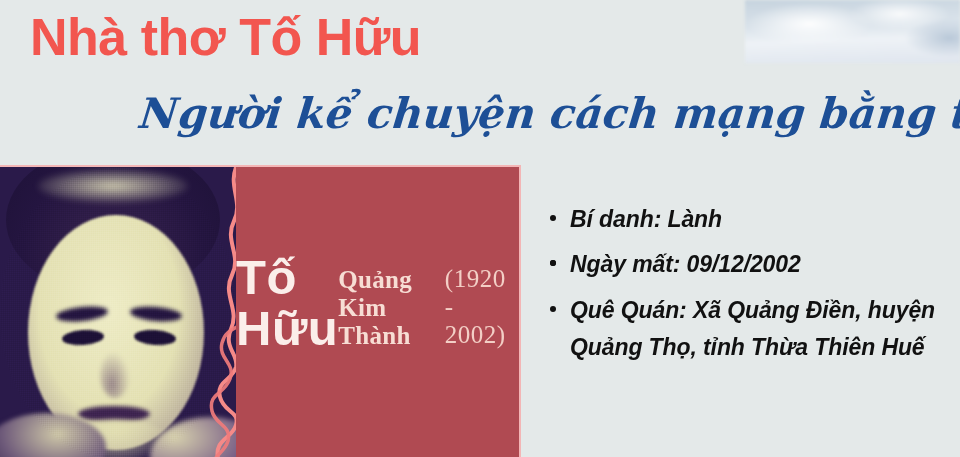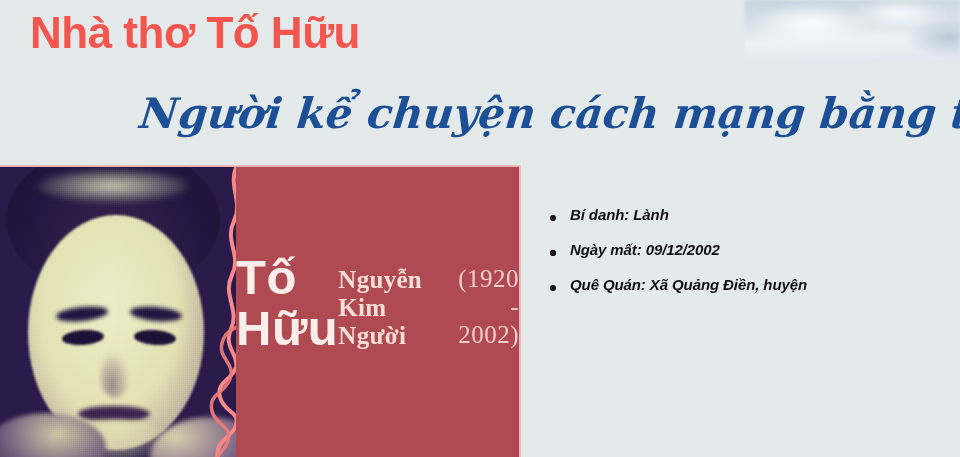--- a/index.html
+++ b/index.html
@@ -28,21 +28,21 @@
       radial-gradient(ellipse 60px 26px at 95% 60%, rgba(167,186,206,0.75) 0%, rgba(167,186,206,0) 75%),
       linear-gradient(178deg, #c6d3de 0%, #d9e2ea 38%, #eef2f6 62%, #dfe5ee 100%);
     filter: blur(1.4px);
   }
 
   
   #main-title {
     position: absolute;
     left: 30px;
     top: 8px;
-    font-size: 44px;
+    font-size: 52px;
     font-weight: 800;
     letter-spacing: -0.5px;
     color: #f2564f;
     line-height: 1.12;
     white-space: nowrap;
   }
 
   #subtitle {
     position: absolute;
     left: 140px;
@@ -188,38 +188,37 @@
     margin-top: 10px;
     letter-spacing: 0.3px;
   }
   #card-years {
     font-family: "Liberation Serif", serif;
     font-size: 25px;
     font-weight: 400;
     color: #f3cfc6;
     margin-top: 8px;
     letter-spacing: 0.5px;
-    text-align: right;
   }
 
   
   #facts-list {
     position: absolute;
     left: 548px;
     top: 205px;
     width: 400px;
     margin: 0;
     padding: 0;
     list-style: none;
   }
   #facts-list li {
     position: relative;
     padding-left: 22px;
     margin-bottom: 16px;
-    font-size: 15px;
+    font-size: 23px;
     font-weight: 700;
     font-style: italic;
     color: #111111;
     line-height: 1.28;
     letter-spacing: -0.1px;
   }
   #facts-list li:last-child { margin-bottom: 12px; }
   #facts-list li .dot {
     position: absolute;
     left: 2px;
@@ -258,34 +257,35 @@
     <div class="ph ph-grain"></div>
   </div>
 
   <svg id="wave-divider" viewBox="0 0 60 292" preserveAspectRatio="none">
     <path d="M32,-4 C20,18 38,34 28,54 C18,74 36,88 26,108 C16,128 34,142 25,162 C17,180 33,188 30,200 C26,214 10,214 14,230 C18,246 34,244 30,258 C26,272 8,272 12,292" fill="none" stroke="#f58a88" stroke-width="4" stroke-linecap="round"></path>
     <path d="M46,150 C34,162 20,160 16,176 C12,192 30,196 24,212 C18,228 2,226 6,244 C9,258 26,258 22,274 C19,284 10,288 8,294" fill="none" stroke="#f07b7b" stroke-width="3.5" stroke-linecap="round" opacity="0.92"></path>
   </svg>
 
   <div id="red-panel">
     <div id="card-name">Tố Hữu</div>
-    <div id="card-realname">Nguyễn Kim Người</div>
+    <div id="card-realname">Quảng Kim Thành</div>
     <div id="card-years">(1920 - 2002)</div>
   </div>
 </div>
 
 <ul id="facts-list">
   <li>
     <span class="dot"></span>
     <span>Bí danh: Lành</span>
   </li>
   <li>
     <span class="dot"></span>
   </li>
   <li>
     <span class="dot"></span>
     <span>Ngày mất: 09/12/2002</span>
   </li>
   <li>
     <span class="dot"></span>
     <span>Quê Quán: Xã Quảng Điền, huyện</span>
+    <span class="fact-line2">Quảng Thọ, tỉnh Thừa Thiên Huế</span>
   </li>
 </ul>
 
 </body></html>

